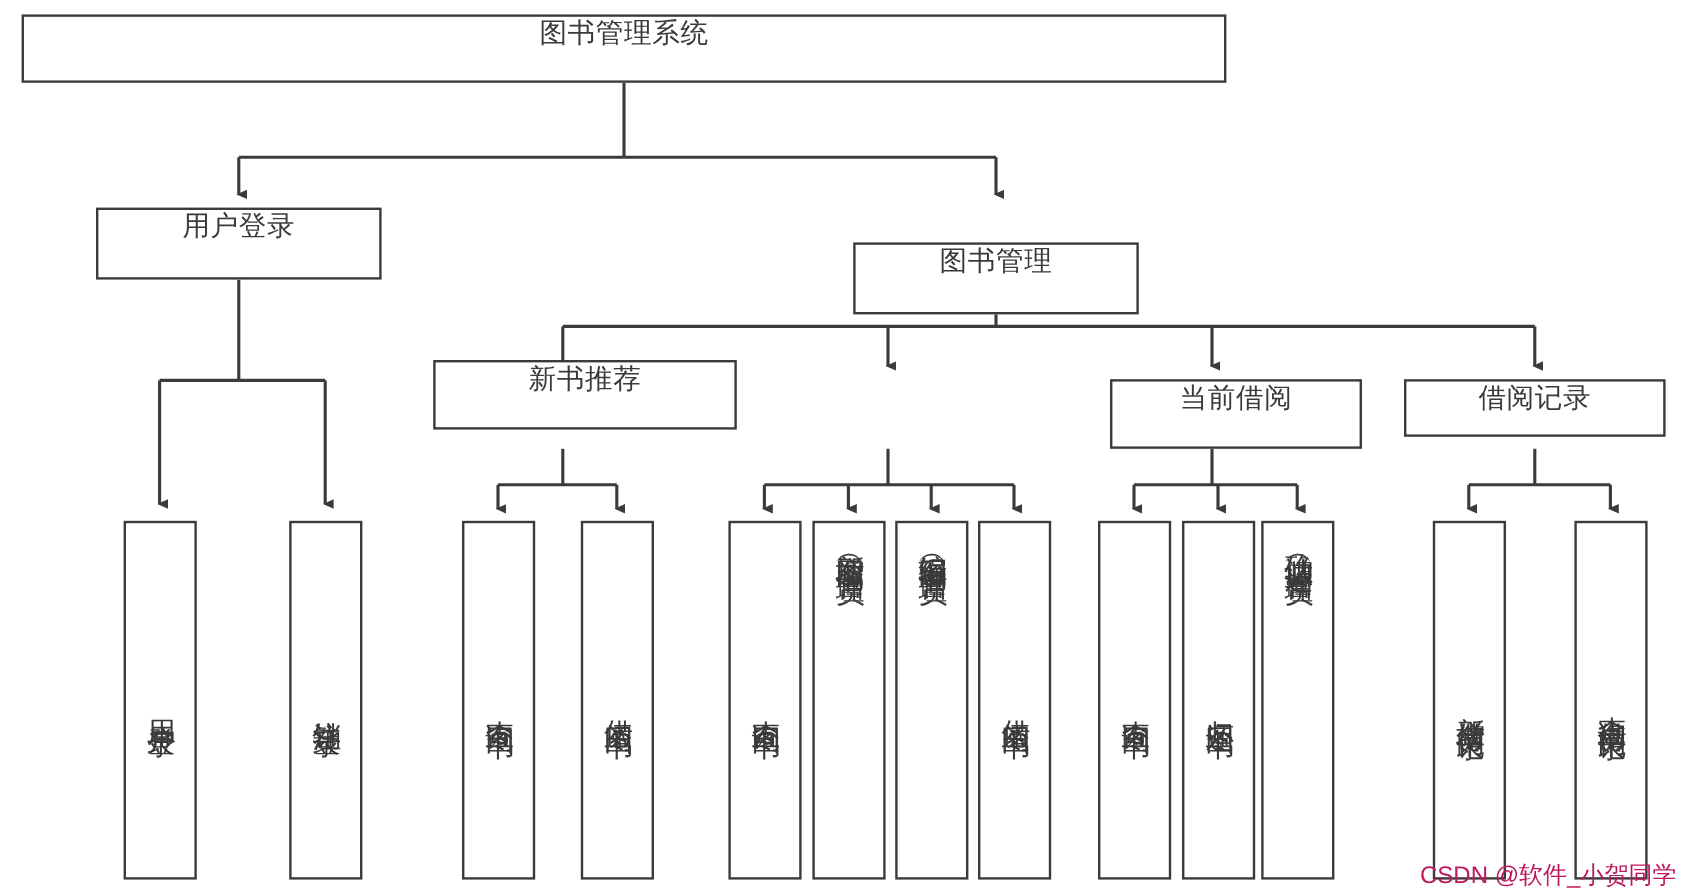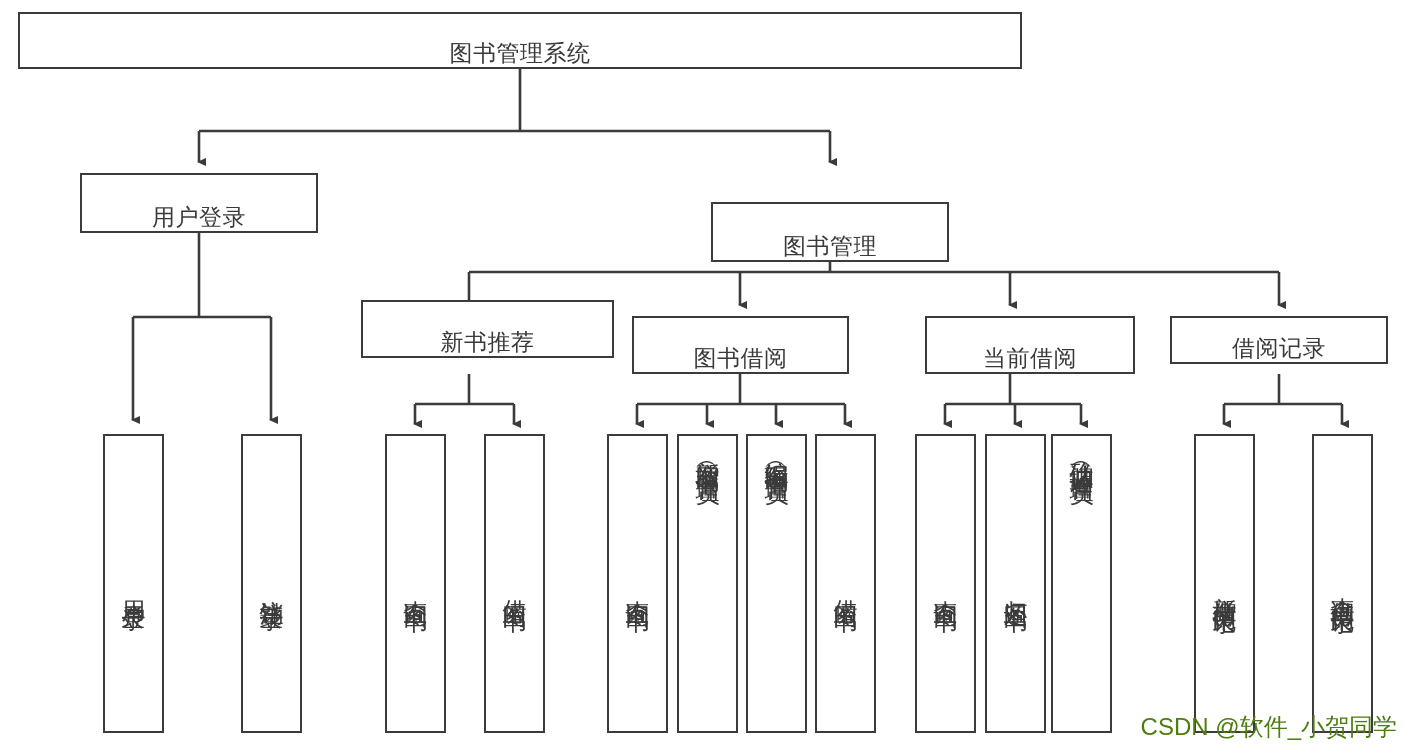--- a/index.html
+++ b/index.html
@@ -26,21 +26,21 @@
     width: 1405px;
     height: 747px;
     pointer-events: none;
   }
   .node {
     position: absolute;
     box-sizing: border-box;
     background: #ffffff;
     border: 2px solid #3b3b3b;
     display: flex;
-    align-items: flex-end;
+    align-items: flex-start;
     justify-content: center;
     z-index: 2;
   }
   .node .label {
     color: #3a3a3a;
     line-height: 1.18;
     letter-spacing: 0.5px;
     white-space: pre;
     text-align: center;
   }
@@ -62,22 +62,22 @@
     line-height: 1;
     white-space: nowrap;
   }
   .node.vert.mid .label {
     align-self: center;
   }
   .watermark {
     position: absolute;
     right: 8px;
     bottom: 4px;
-    font-size: 24px;
-    color: #4d7c0f;
+    font-size: 20px;
+    color: #be185d;
     z-index: 3;
     white-space: nowrap;
     font-family: "Liberation Sans", "DejaVu Sans", sans-serif;
   }
 </style>
 </head>
 <body>
 
 <div id="diagram-root">
 
@@ -138,23 +138,20 @@
   <div class="node horiz" style="left:80px; top:173px; width:238px; height:60px;">
     <span class="label">用户登录</span>
   </div>
   <div class="node horiz" style="left:711px; top:173px; width:238px; height:60px;margin-top:29px;">
     <span class="label">图书管理</span>
   </div>
 
   <div class="node horiz" style="left:361px; top:300px; width:253px; height:58px;">
     <span class="label">新书推荐</span>
   </div>
-  <div class="node horiz" style="left:632px; top:316px; width:217px; height:58px;">
-    <span class="label">图书借阅</span>
-  </div>
   <div class="node horiz" style="left:901px; top:316px; width:210px; height:58px;margin-left:24px;">
     <span class="label">当前借阅</span>
   </div>
   <div class="node horiz" style="left:1170px; top:316px; width:218px; height:48px;">
     <span class="label">借阅记录</span>
   </div>
 
   <div class="node vert mid" style="left:103px; top:434px; width:61px; height:299px;">
     <span class="label">用户登录</span>
   </div>

